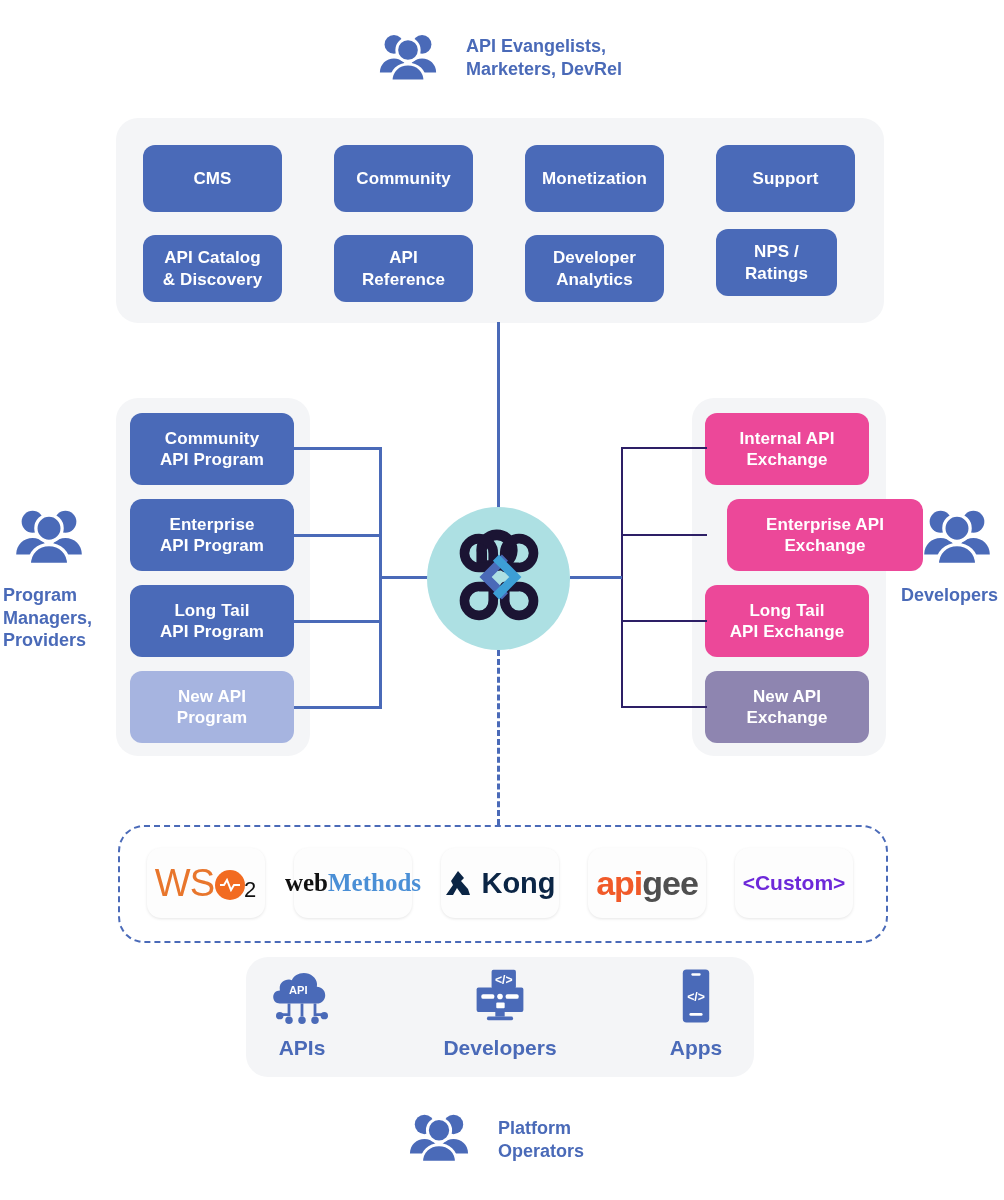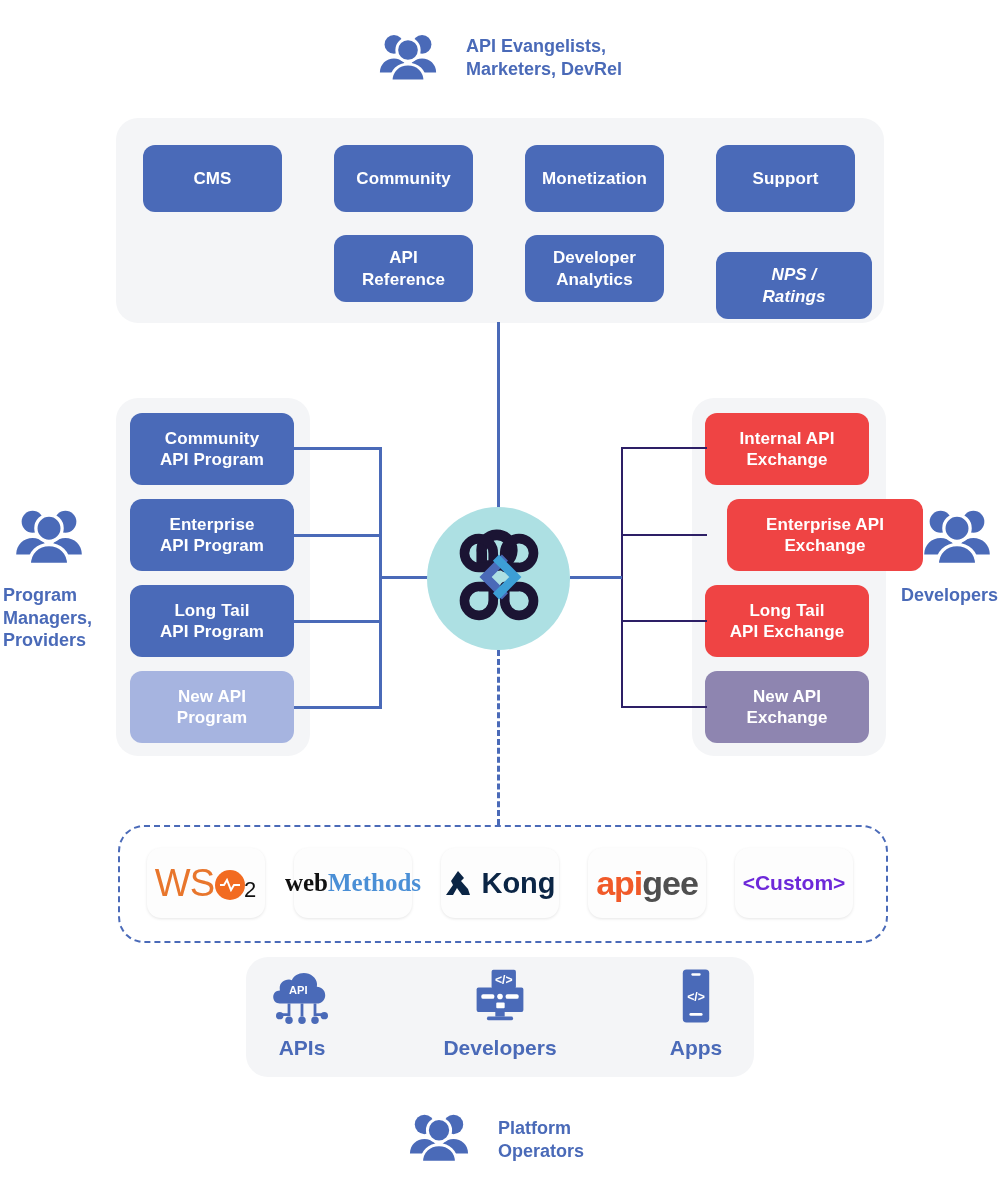--- a/index.html
+++ b/index.html
@@ -36,21 +36,21 @@
     color:#ffffff;
     font-weight:bold;
     font-size:17px;
     line-height:1.25;
     letter-spacing:.1px;
     box-sizing:border-box;
     padding:4px 6px;
   }
   .box.blue{background:#4a6ab8;}
   .box.lightblue{background:#a6b4e0;}
-  .box.navy{background:#ef4444;}
+  .box.navy{background:#ec4899;}
   .box.purple{background:#8e85b0;}
 
   
   .role-label{
     position:absolute;
     color:#4a6ab8;
     font-weight:bold;
     font-size:18px;
     line-height:1.25;
   }
@@ -140,33 +140,39 @@
   <div class="box blue" style="left:334px;top:145px;width:139px;height:67px;">
     <span>Community</span>
   </div>
   <div class="box blue" style="left:525px;top:145px;width:139px;height:67px;">
     <span>Monetization</span>
   </div>
   <div class="box blue" style="left:716px;top:145px;width:139px;height:67px;">
     <span>Support</span>
   </div>
 
+  <div class="box blue" style="left:143px;top:235px;width:139px;height:67px;">
+    <span>
+      <span style="display:block">API Catalog</span>
+      <span style="display:block">&amp; Discovery</span>
+    </span>
+  </div>
   <div class="box blue" style="left:334px;top:235px;width:139px;height:67px;">
     <span>
       <span style="display:block">API</span>
       <span style="display:block">Reference</span>
     </span>
   </div>
   <div class="box blue" style="left:525px;top:235px;width:139px;height:67px;">
     <span>
       <span style="display:block">Developer</span>
       <span style="display:block">Analytics</span>
     </span>
   </div>
-  <div class="box blue" style="left:716px;top:252px;width:156px;height:67px;font-style:italic;">
+  <div class="box blue" style="left:716px;top:229px;width:121px;height:67px;">
     <span>
       <span style="display:block">NPS /</span>
       <span style="display:block">Ratings</span>
     </span>
   </div>
 
   <div class="vline" style="left:497px;top:322px;height:186px;"></div>
 
   <div style="position:absolute;left:14px;top:505px;width:70px;height:64px;">
     <svg viewBox="0 0 64 56" width="70" height="64">

